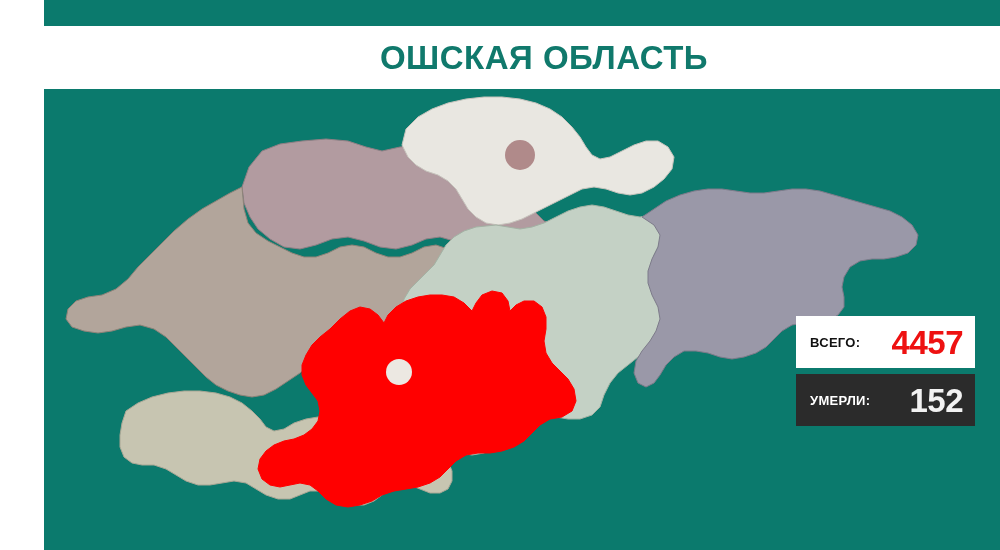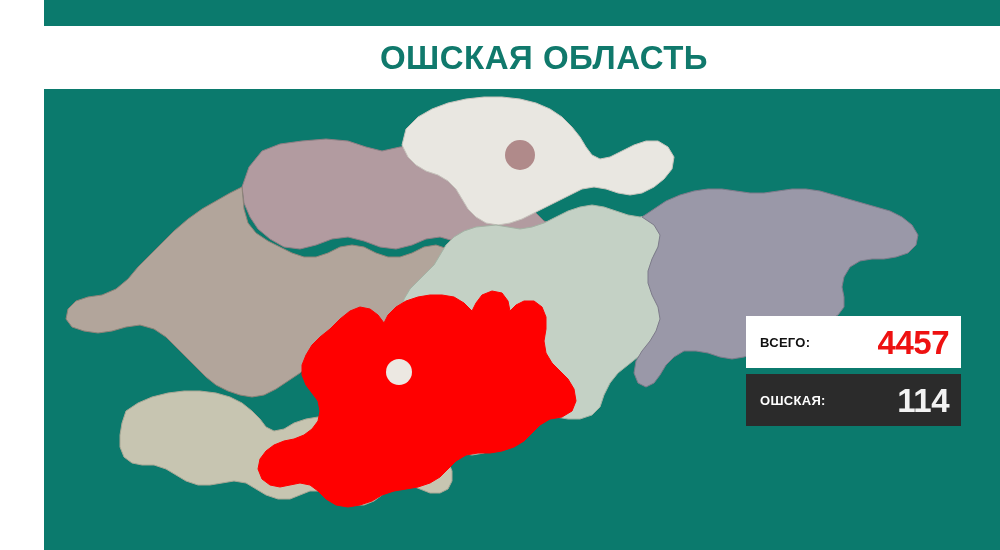--- a/index.html
+++ b/index.html
@@ -56,23 +56,23 @@
   .map-svg {
     position: absolute;
     left: 0; top: 0;
     width: 1000px;
     height: 461px;
     display: block;
   }
   
   .stats-panel {
     position: absolute;
-    left: 702px;
+    left: 752px;
     top: 316px;
-    width: 215px;
+    width: 179px;
   }
   .stat-row {
     display: flex;
     align-items: center;
     justify-content: space-between;
     box-sizing: border-box;
     height: 52px;
     padding: 0 12px 0 14px;
     margin-bottom: 6px;
   }
@@ -199,19 +199,19 @@
 
   <div class="stats-panel">
 
     <div class="stat-row light">
       <span class="stat-label">ВСЕГО:</span>
       <span class="stat-value v-total">4457</span>
     </div>
 
 
     <div class="stat-row dark">
-      <span class="stat-label">ОШСКАЯ:</span>
-      <span class="stat-value v-deaths">114</span>
+      <span class="stat-label">УМЕРЛИ:</span>
+      <span class="stat-value v-deaths">152</span>
     </div>
 
   </div>
 
 </div>
 
 </body></html>

